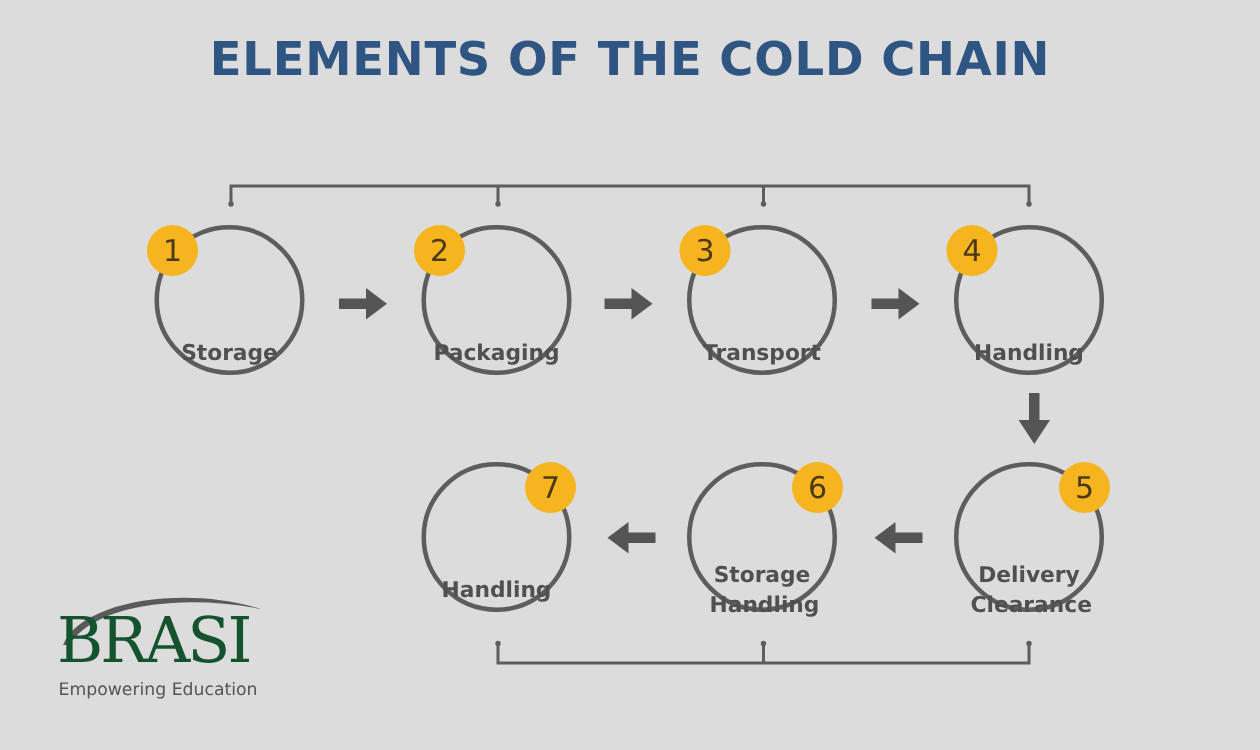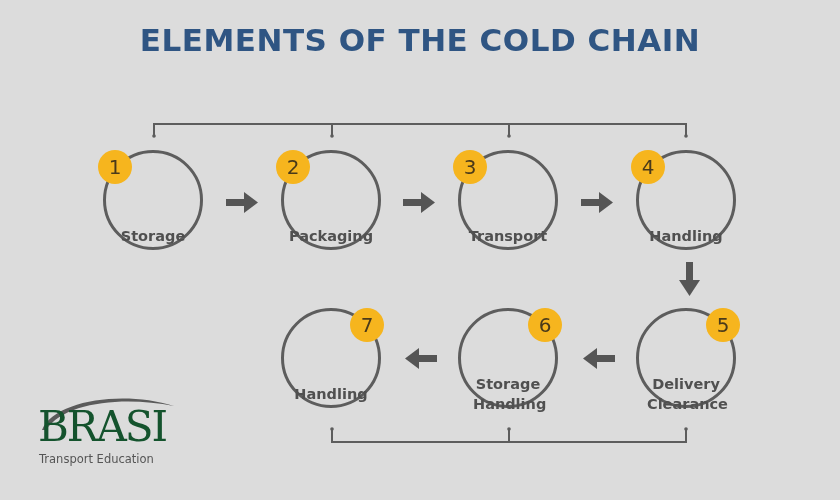--- a/index.html
+++ b/index.html
@@ -84,14 +84,14 @@
 <div class="node" style="left:281px;top:308px;">
   <span class="label">Handling</span>
 </div>
 <div class="badge" style="left:350px;top:308px;">7</div>
 
 <div class="logo">
   <svg width="150" height="40" style="position:absolute;left:0;top:0;">
     <path d="M8 38 C 20 8, 90 -2, 140 14 C 90 4, 30 10, 12 38 Z" fill="#5a5a5a"></path>
   </svg>
   <span class="logo-word">BRASI</span>
-  <span class="logo-tag">Transport Education</span>
+  <span class="logo-tag">Empowering Education</span>
 </div>
 
 </body></html>

